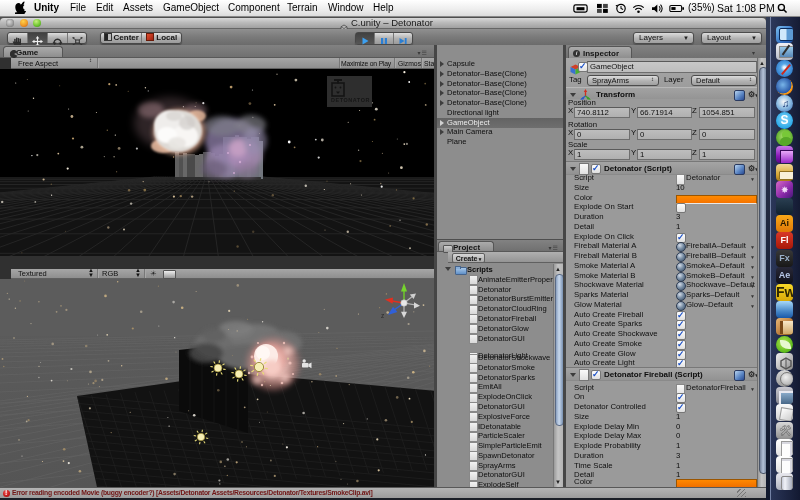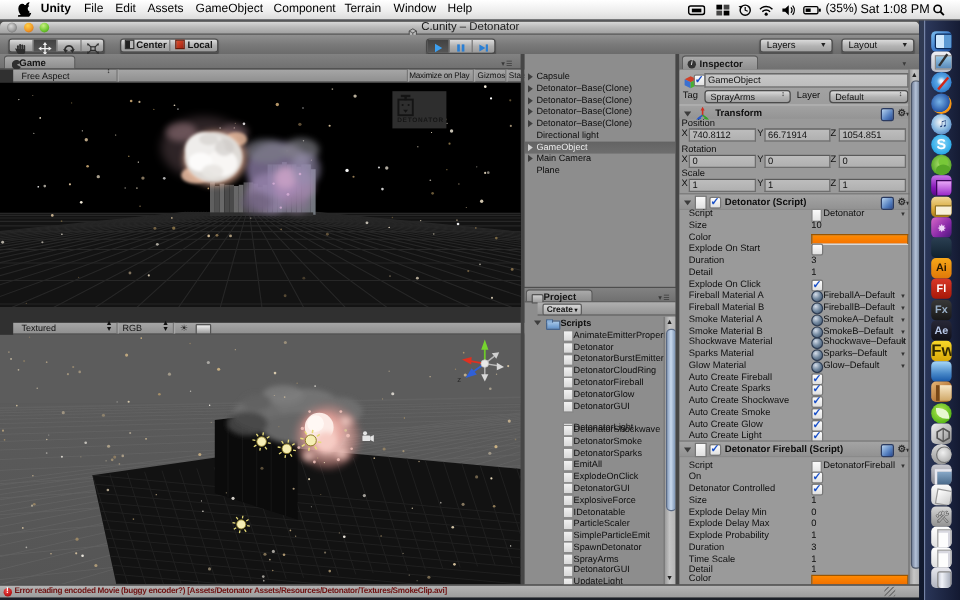--- a/index.html
+++ b/index.html
@@ -983,21 +983,21 @@
       <div class="hrow" style="top:220.6px;">
 <span style="position:absolute;left:32px;top:0.5px;width:7px;height:8px;background:linear-gradient(#f2f2f2,#d8d8d8);border:0.5px solid #888;"></span>
 <span style="position:absolute;left:41px;top:0;">SprayArms</span>
       </div>
       <div class="hrow" style="top:230.4px;">
 <span style="position:absolute;left:32px;top:0.5px;width:7px;height:8px;background:linear-gradient(#f2f2f2,#d8d8d8);border:0.5px solid #888;"></span>
 <span style="position:absolute;left:41px;top:0;">DetonatorGUI</span>
       </div>
       <div class="hrow" style="top:240.2px;">
 <span style="position:absolute;left:32px;top:0.5px;width:7px;height:8px;background:linear-gradient(#f2f2f2,#d8d8d8);border:0.5px solid #888;"></span>
-<span style="position:absolute;left:41px;top:0;">UpdateLight</span>
+<span style="position:absolute;left:41px;top:0;">ExplodeSelf</span>
       </div>
 
     <div class="abs" style="left:116px;top:24px;width:10px;height:223px;background:linear-gradient(90deg,#9a9a9a,#c4c4c4 40%,#b0b0b0);border-left:1px solid #777;">
       <div style="position:absolute;left:1px;top:2px;font-size:6px;color:#222;">▲</div>
       <div style="position:absolute;left:1px;top:10px;width:7px;height:150px;border-radius:4px;background:linear-gradient(90deg,#8aa0c0,#c8d8ec 45%,#7890b0);border:0.5px solid #5a6a85;"></div>
       <div style="position:absolute;left:1px;bottom:2px;font-size:6px;color:#222;">▼</div>
     </div>
   </div>
 
   <div id="inspanel" class="abs">

